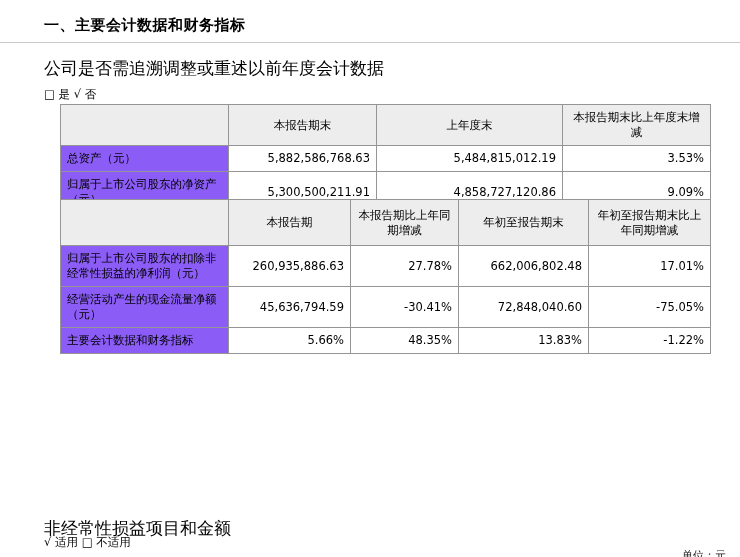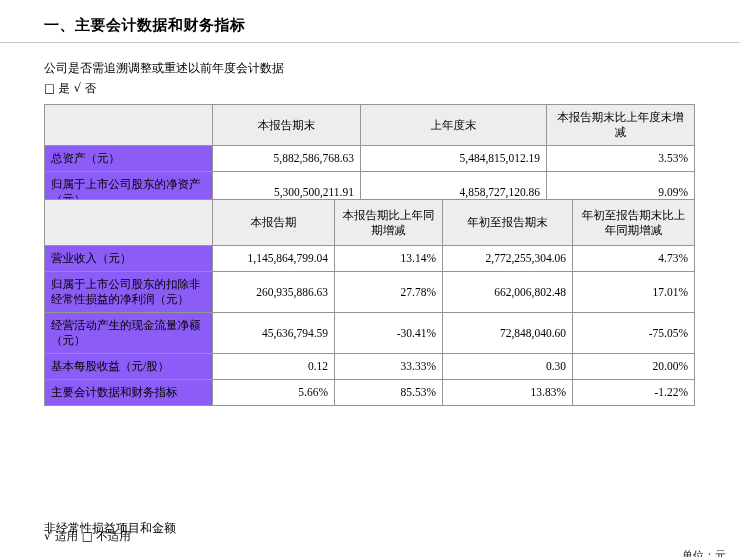--- a/index.html
+++ b/index.html
@@ -34,43 +34,42 @@
     position: absolute;
     left: 0px;
     top: 42px;
     width: 740px;
     height: 1px;
     background: #c8c8c8;
   }
   .para {
     position: absolute;
     left: 44px;
-    font-size: 12px;
+    font-size: 17px;
     line-height: 16px;
     white-space: nowrap;
   }
   .para.p1 { top: 60px; }
   .para.p2 { top: 80px; }
   .para.p3 { top: 520px; }
   .para.p4 { top: 528px; }
   .unit-note {
     position: absolute;
     right: 14px;
     top: 548px;
     font-size: 11px;
     color: #111;
     white-space: nowrap;
   }
   table.fin {
     position: absolute;
-    left: 44px;
+    left: 60px;
     border-collapse: collapse;
     width: 650px;
     table-layout: fixed;
-    font-family: Liberation Serif, serif;
   }
   table.t1 { top: 104px; }
   table.t2 { top: 199px; }
   table.fin td, table.fin th {
     border: 1px solid #959595;
     font-size: 11.5px;
     padding: 5px 6px;
     vertical-align: middle;
     font-weight: normal;
     line-height: 15px;
@@ -91,20 +90,21 @@
     text-align: right;
     white-space: nowrap;
   }
   td.blank {
     background: #ededed;
     border: 1px solid #959595;
   }
   .cell-2line { line-height: 15px; }
   .chk {
     font-size: 11.5px;
+    margin-top: 6px;
   }
 </style>
 </head>
 <body>
 
 <div class="page">
 
   <div class="section-title">一、主要会计数据和财务指标</div>
   <div class="rule"></div>
 
@@ -154,51 +154,37 @@
       <tr>
         <td class="blank"></td>
         <td>本报告期</td>
         <td>本报告期比上年同期增减</td>
         <td>年初至报告期末</td>
         <td>年初至报告期末比上年同期增减</td>
       </tr>
     </thead>
     <tbody>
       <tr>
-        <td class="rowhdr">营业收入（元）</td>
-        <td class="num">1,145,864,799.04</td>
-        <td class="num">13.14%</td>
-        <td class="num">2,772,255,304.06</td>
-        <td class="num">4.73%</td>
-      </tr>
-      <tr>
         <td class="rowhdr cell-2line">归属于上市公司股东的扣除非经常性损益的净利润（元）</td>
         <td class="num">260,935,886.63</td>
         <td class="num">27.78%</td>
         <td class="num">662,006,802.48</td>
         <td class="num">17.01%</td>
       </tr>
       <tr>
         <td class="rowhdr cell-2line">经营活动产生的现金流量净额（元）</td>
         <td class="num">45,636,794.59</td>
         <td class="num">-30.41%</td>
         <td class="num">72,848,040.60</td>
         <td class="num">-75.05%</td>
       </tr>
       <tr>
-        <td class="rowhdr">基本每股收益（元/股）</td>
-        <td class="num">0.12</td>
-        <td class="num">33.33%</td>
-        <td class="num">0.30</td>
-        <td class="num">20.00%</td>
-      </tr>
-      <tr>
         <td class="rowhdr">主要会计数据和财务指标</td>
         <td class="num">5.66%</td>
-        <td class="num">85.53%</td>
+        <td class="num">48.35%</td>
         <td class="num">13.83%</td>
         <td class="num">-1.22%</td>
       </tr>
     </tbody>
   </table>
 
   <div class="para p3">非经常性损益项目和金额</div>
   <div class="para p4 chk">√ 适用 □ 不适用</div>
 
   <div class="unit-note">单位：元</div>

